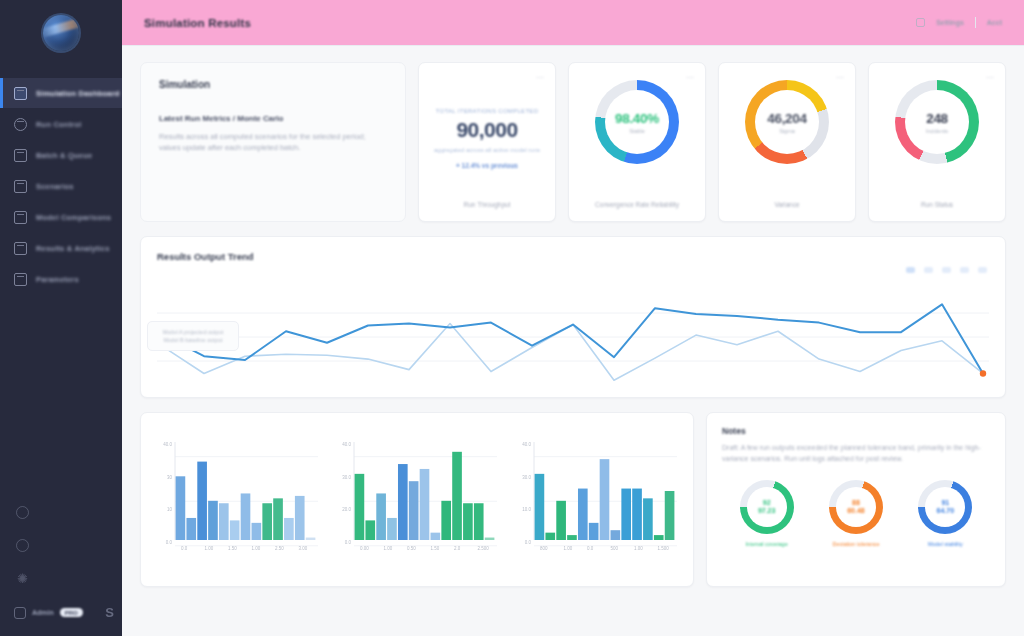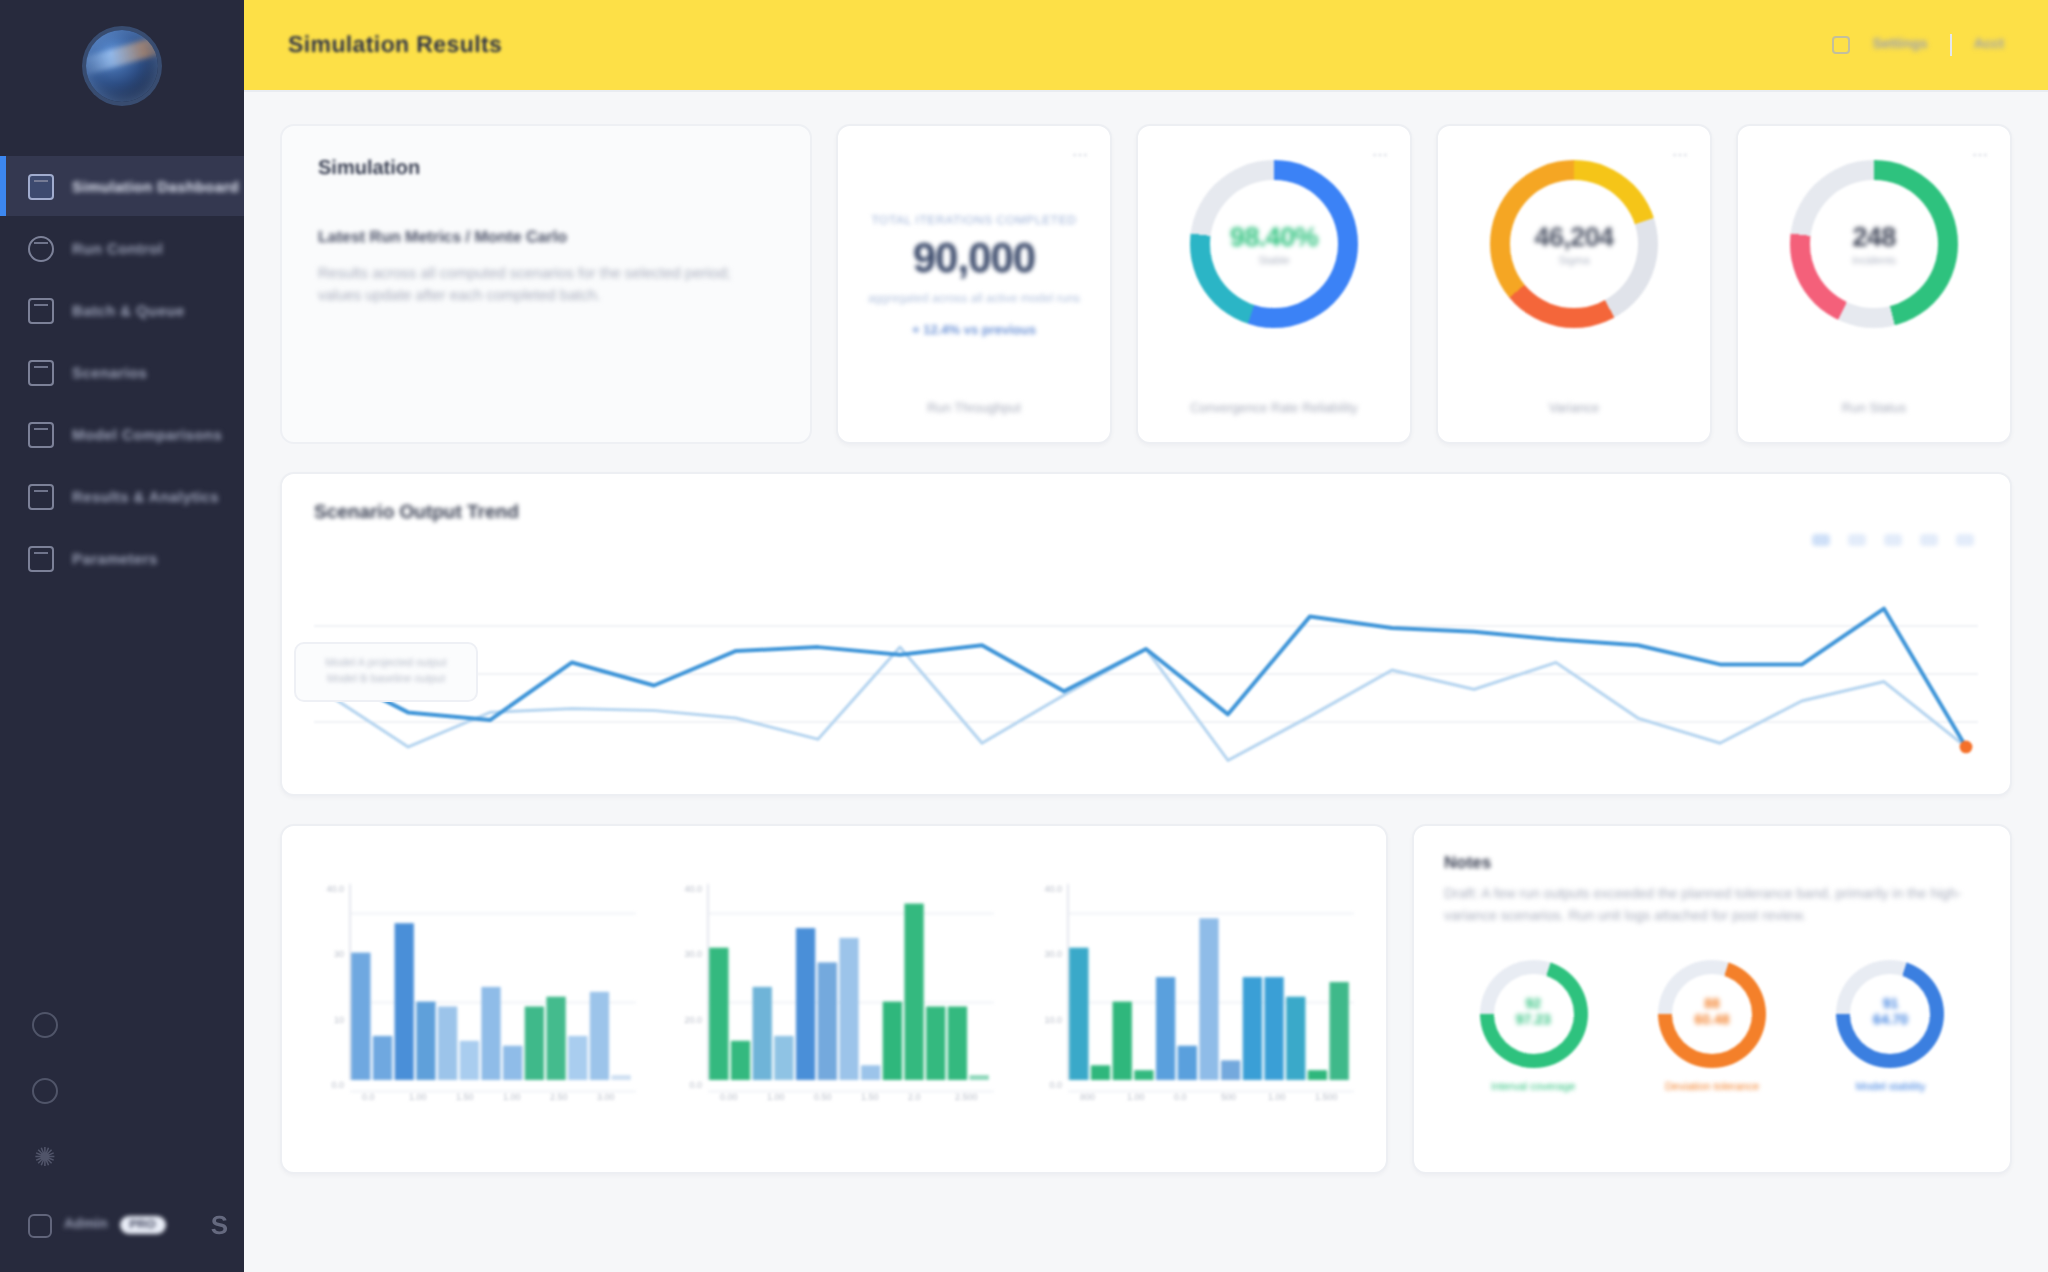--- a/index.html
+++ b/index.html
@@ -74,21 +74,21 @@
   .sb-uname{font-size:7px;color:#9aa0b6;filter:blur(1.2px);font-weight:700;}
   .sb-badge{
     background:#e9edf7; color:#3a3f57; font-size:6px; font-weight:700;
     border-radius:7px; padding:1.5px 5px; filter:blur(1px);
   }
   .sb-s{margin-left:auto; color:#7a7f96; font-size:13px; font-weight:600; opacity:.75;}
 
   
   .main { flex:1; height:636px; display:flex; flex-direction:column; background:#f6f7f9; }
   .topbar{
-    height:46px; background:#fde047; border-bottom:1px solid #e9ecf1;
+    height:46px; background:#f9a8d4; border-bottom:1px solid #e9ecf1;
     display:flex; align-items:center; padding:0 22px; flex:0 0 46px;text-align:center;
   }
   .pg-title{
     font-size:11.5px; font-weight:700; color:#2f3446; letter-spacing:.2px;
     filter: blur(0.9px);
   }
   .top-right{margin-left:auto; display:flex; align-items:center; gap:11px;}
   .tb-ico{width:9px;height:9px;border:1.2px solid #aab0c0;border-radius:2px;opacity:.7;}
   .tb-txt{font-size:7px;color:#9aa0b2;filter:blur(1.25px);font-weight:600;}
   .tb-sep{width:1px;height:11px;background:#e4e7ee;}
@@ -276,21 +276,21 @@
             <div class="donut-hole">
               <div class="dn-val" style="color: rgb(58, 64, 83);">248</div>
               <div class="dn-lab">Incidents</div>
             </div>
           </div>
           <div class="kpi-foot">Run Status</div>
         </section>
       </div>
 
       <section class="card row2">
-        <div class="lc-title">Scenario Output Trend</div>
+        <div class="lc-title">Results Output Trend</div>
         <div class="lc-tabs" id="lc-tabs">
             <div class="lc-tab on"></div>
             <div class="lc-tab"></div>
             <div class="lc-tab"></div>
             <div class="lc-tab"></div>
             <div class="lc-tab"></div>
           </div>
         <div class="lc-plot" id="lc-plot"><svg width="832" height="106" style="filter: blur(0.5px);">
               <line x1="0" x2="832" y1="78" y2="78" stroke="#f0f2f6" stroke-width="1"></line>
               <line x1="0" x2="832" y1="54" y2="54" stroke="#f0f2f6" stroke-width="1"></line>

